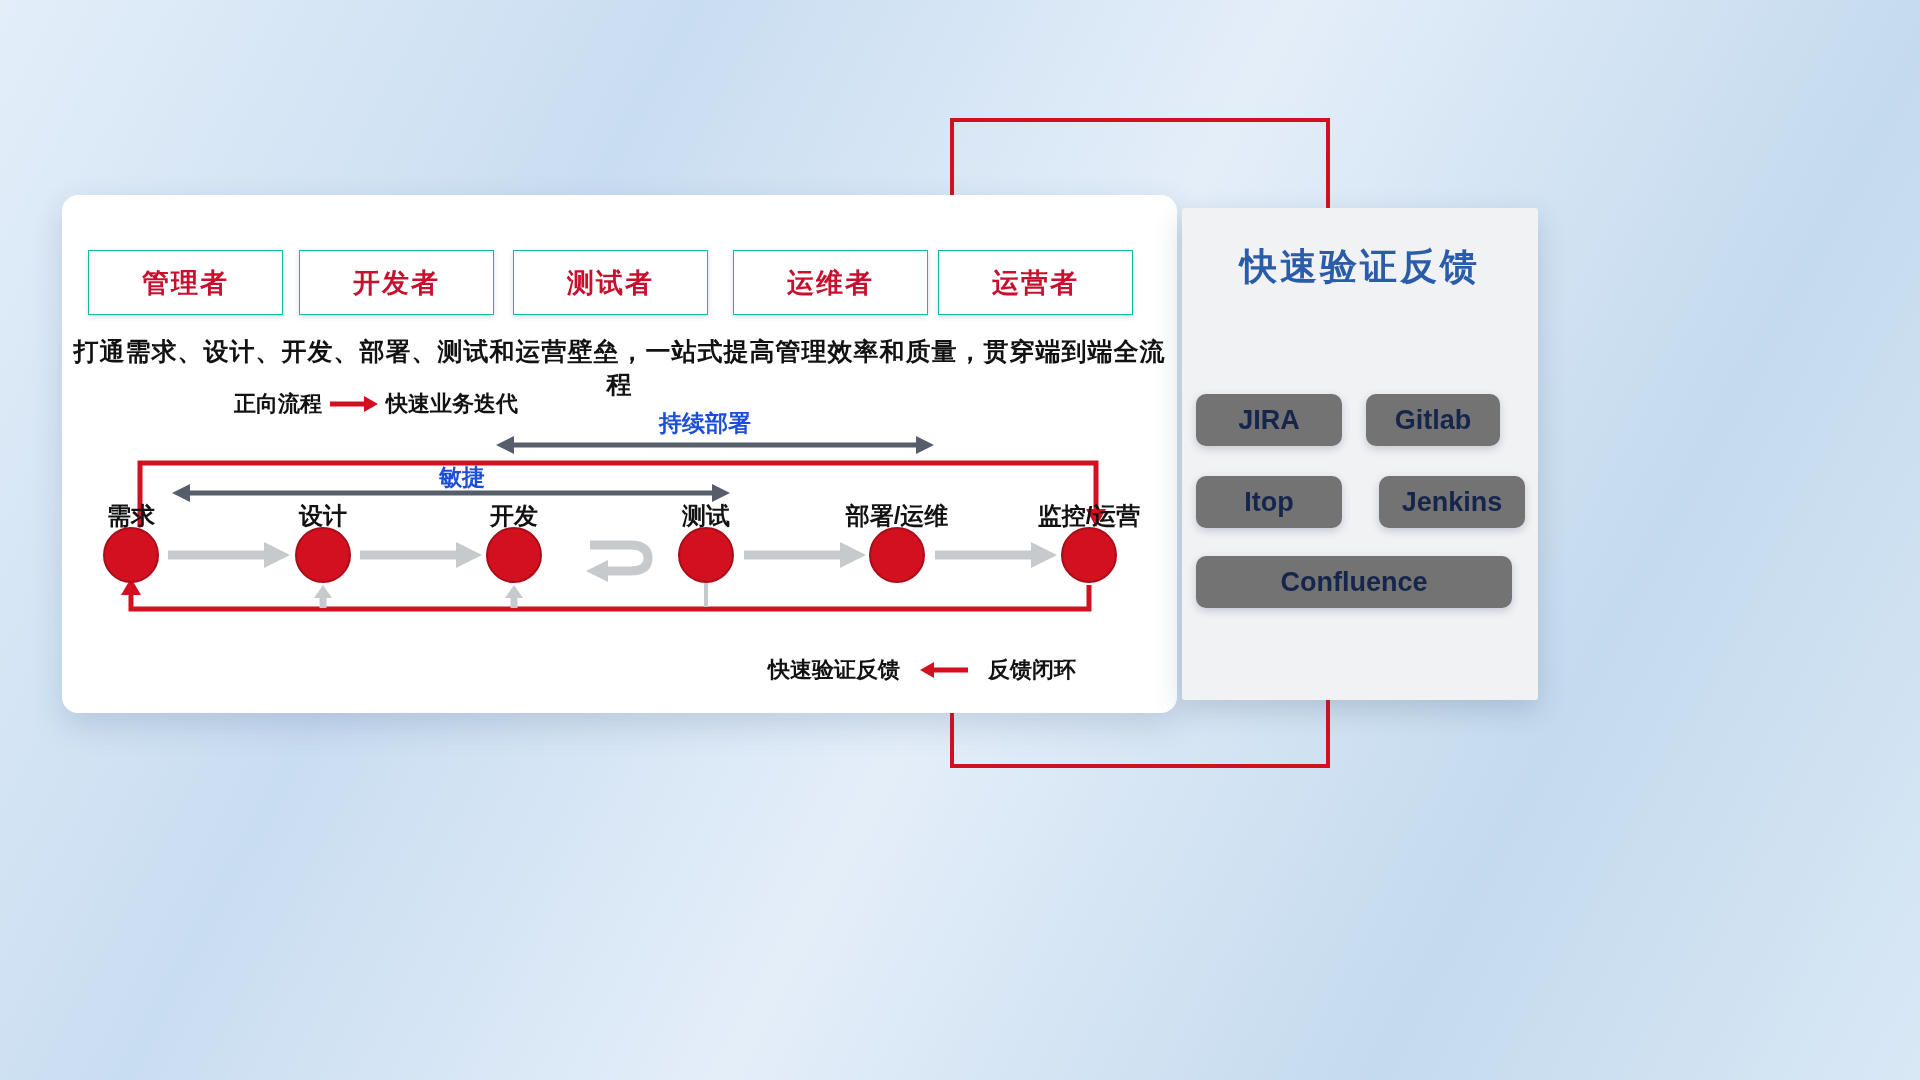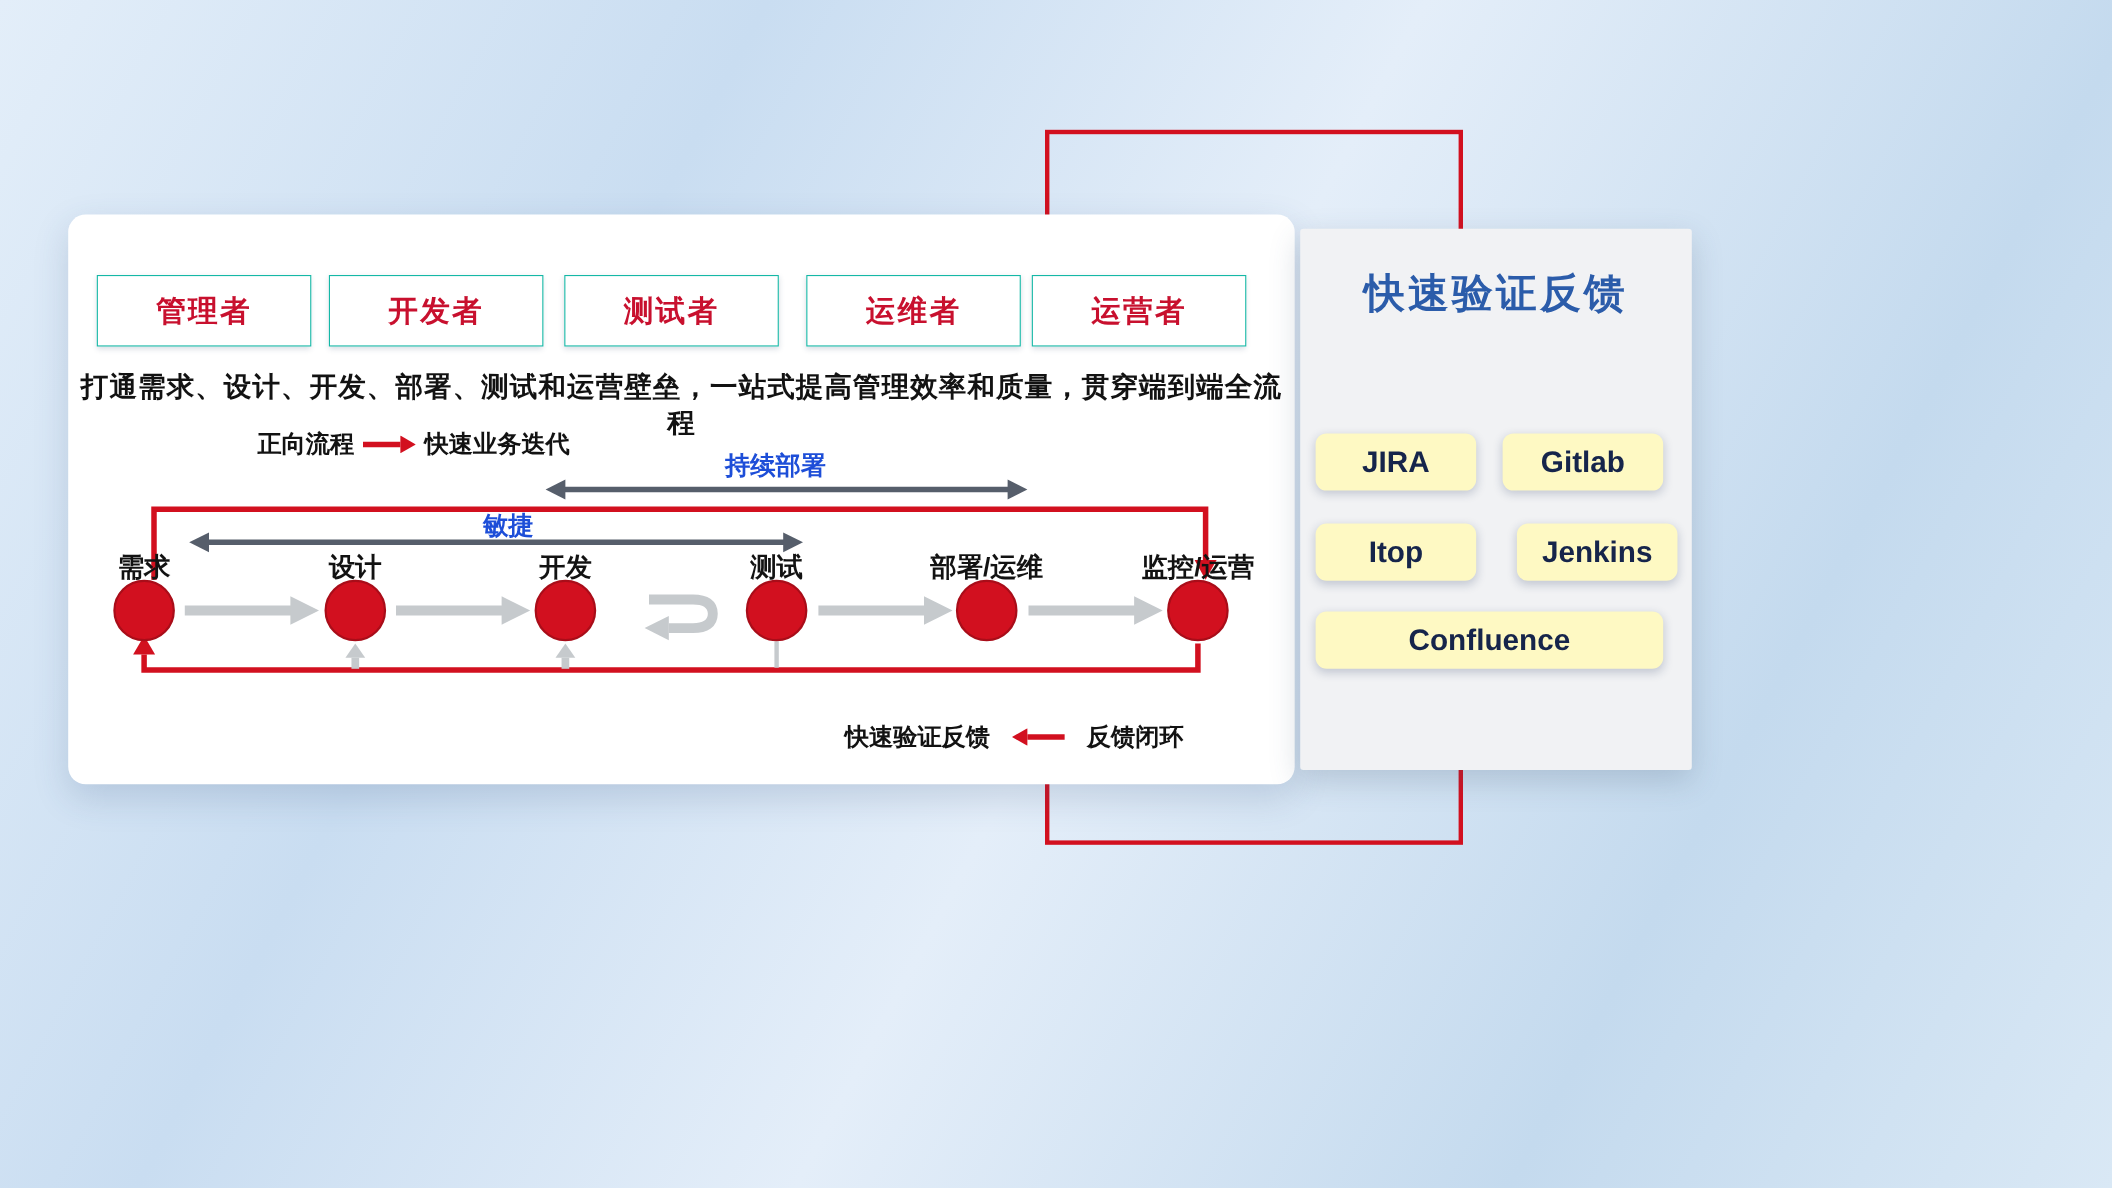--- a/index.html
+++ b/index.html
@@ -67,27 +67,27 @@
     background:#f1f2f4;z-index:3;border-radius:3px;
     box-shadow:0 10px 28px rgba(60,80,110,0.22);
   }
   .panel-title{
     text-align:center;color:#2b5caa;font-weight:800;letter-spacing:3px;
   }
   .panel-title-1{font-size:37px;margin-top:34px;}
   .panel-title-2{font-size:37px;margin-top:26px;}
 
   .tool-btn{
-    position:absolute;height:52px;background:#fef9c3;border-radius:10px;
+    position:absolute;height:52px;background:#737373;border-radius:10px;
     display:flex;align-items:center;justify-content:center;
     font-size:27px;font-weight:700;color:#16254b;
     box-shadow:0 3px 9px rgba(30,50,90,0.22);
   }
   .tool-jira{left:14px;top:186px;width:146px;}
-  .tool-gitlab{left:184px;top:186px;width:146px;}
+  .tool-gitlab{left:184px;top:186px;width:134px;}
   .tool-itop{left:14px;top:268px;width:146px;}
   .tool-jenkins{left:197px;top:268px;width:146px;}
   .tool-confluence{left:14px;top:348px;width:316px;}
 </style>
 </head>
 <body>
 
 <div id="stage">
 
   <div class="red-outline"></div>

